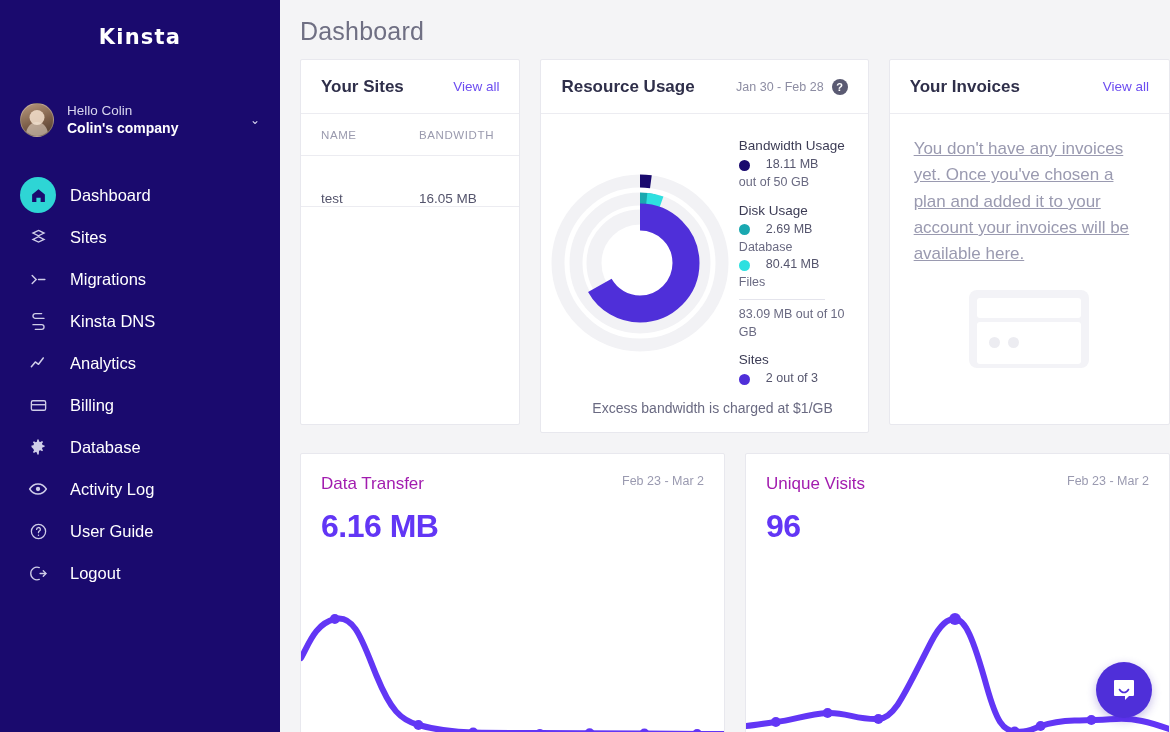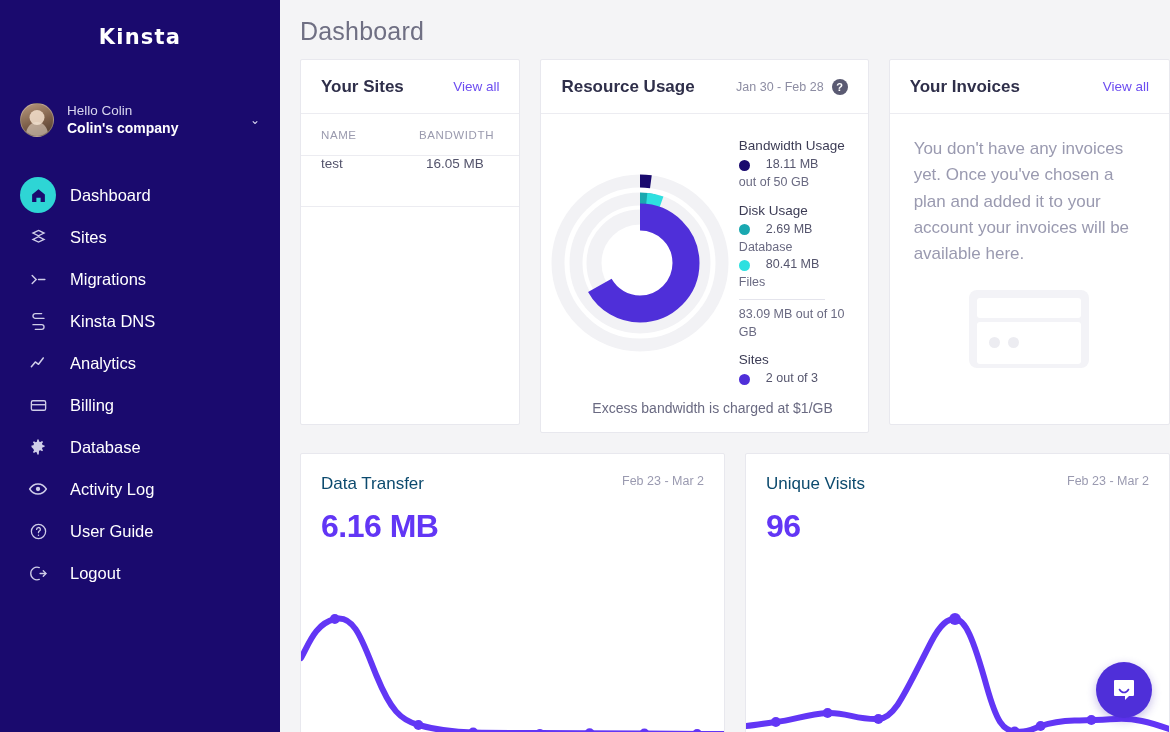--- a/index.html
+++ b/index.html
@@ -166,25 +166,24 @@
     padding: 0 20px;
     border-bottom: 1px solid #ececf1;
   }
   .th {
     color: #9a9aae;
     font-size: 11.5px;
     letter-spacing: 0.6px;
   }
   .th.name, .td.name { width: 98px; }
   .site-row {
-    display: flex; align-items: flex-start;
+    display: flex; align-items: flex-end;
     height: 51px;
     padding: 0 20px;
     border-bottom: 1px solid #ececf1;
-    gap: 7px;
   }
   .td {
     color: #54546c;
     font-size: 13.5px;
   }
 
   
   .resource-card { width: 350px; height: 374px; position: relative; }
   .ru-body { display: flex; height: 319px; position: relative; }
   .donut-wrap {
@@ -223,20 +222,21 @@
   }
 
   
   .invoice-card { width: 300px; height: 366px; }
   .invoice-body { padding: 22px 24px 0 24px; }
   .invoice-msg {
     color: #9a9ab0;
     font-size: 17px;
     font-weight: 300;
     line-height: 1.55;
+    text-decoration: underline;
   }
   .cardart {
     width: 120px; height: 78px;
     border-radius: 8px;
     background: #f3f3f7;
     margin: 22px auto 0 auto;
     padding: 8px;
   }
   .cardart .strip { height: 20px; background:#fff; border-radius: 3px; }
   .cardart .body2 {
@@ -254,21 +254,21 @@
   }
   .stat-card {
     width: 425px; height: 290px;
     position: relative; overflow: hidden;
     display: flex; flex-direction: column;
   }
   .stat-head {
     display: flex; align-items: flex-start;
     padding: 20px 20px 0 20px;
   }
-  .stat-title { font-size: 17px; color: #0c4a6e; }
+  .stat-title { font-size: 17px; color: #a21caf; }
   .stat-date { margin-left: auto; font-size: 12.5px; color: #9a9ab0; }
   .stat-value {
     padding: 14px 0 0 20px;
     font-size: 32px;
     font-weight: bold;
     color: #6236f5;
     letter-spacing: -0.5px;
   }
   .spark {
     position: absolute;

